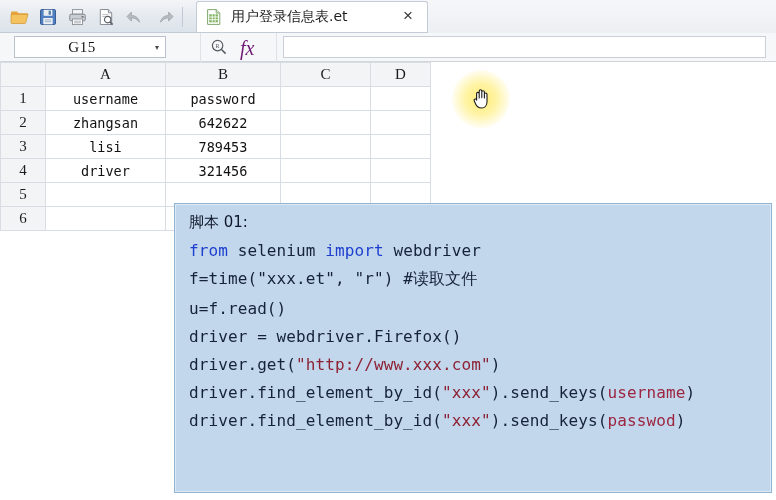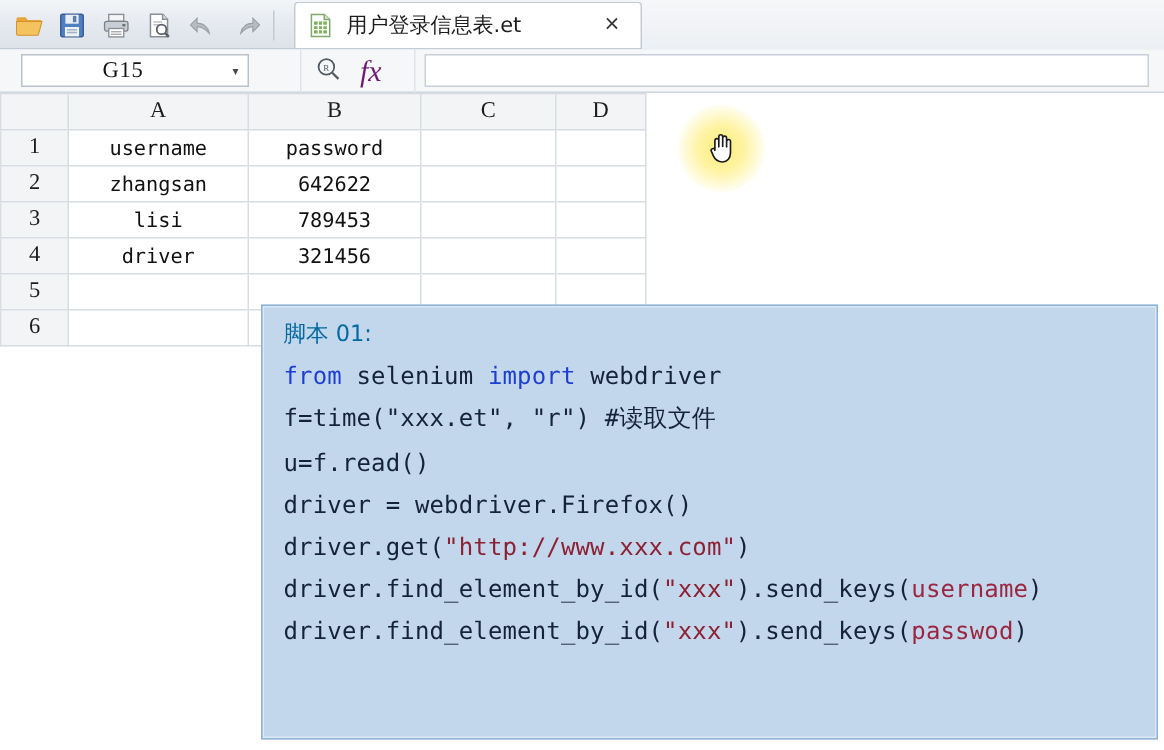--- a/index.html
+++ b/index.html
@@ -226,21 +226,21 @@
     width: 598px; height: 290px;
     background: #c2d6ec;
     border: 1px solid #8fb4d6;
     box-shadow: 0 0 0 1px rgba(255,255,255,.45) inset;
     box-sizing: border-box;
     overflow: hidden;
   }
   #code-panel .code-title {
     font-family: "DejaVu Sans", "Liberation Sans", sans-serif;
     font-size: 15px;
-    color: #0369a1;
+    color: #0f172a;
     margin: 9px 0 4px 14px;
   }
   #code-panel .code-line {
     font-family: "DejaVu Sans Mono", "Liberation Mono", monospace;
     font-size: 16px;
     color: #15233a;
     margin: 0 0 0 14px;
     padding: 4.5px 0;
     white-space: nowrap;
     letter-spacing: .1px;

